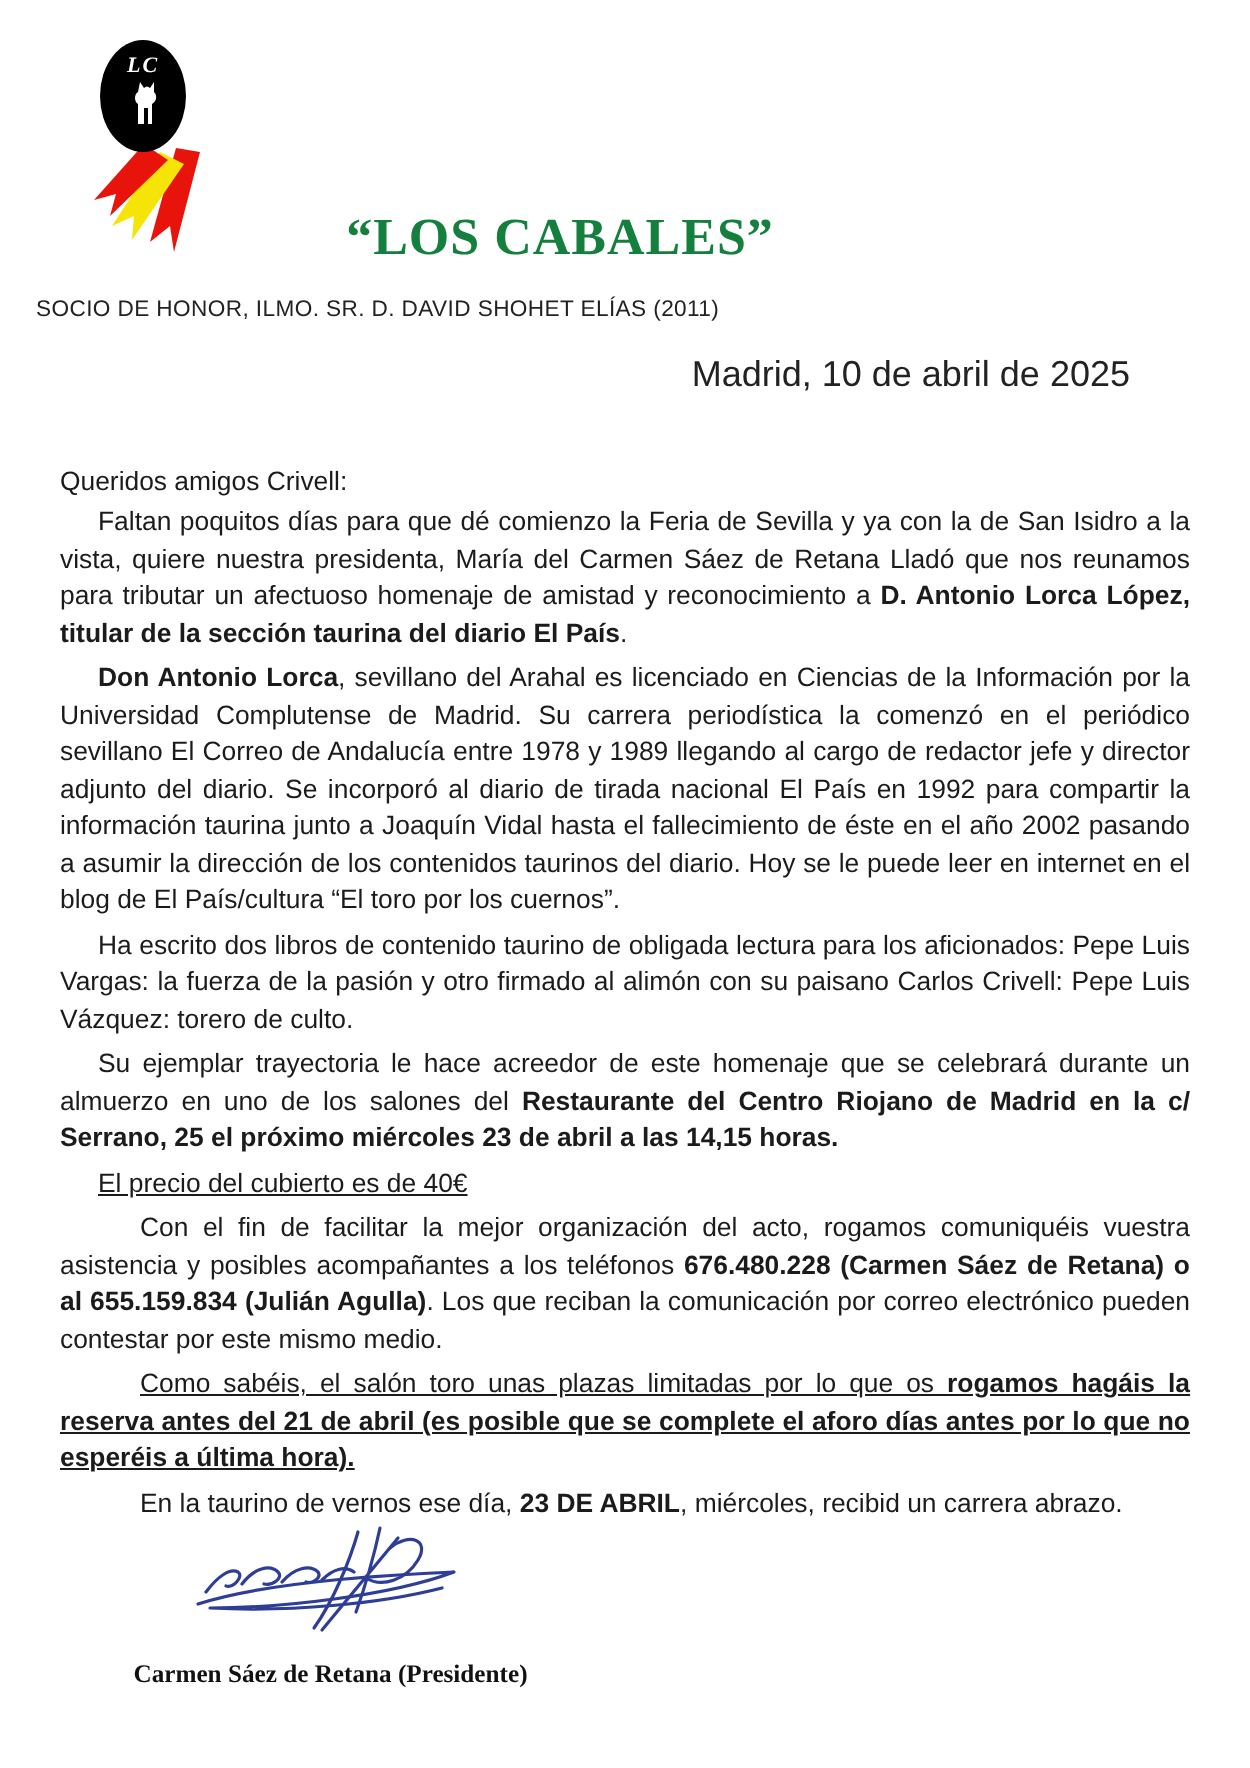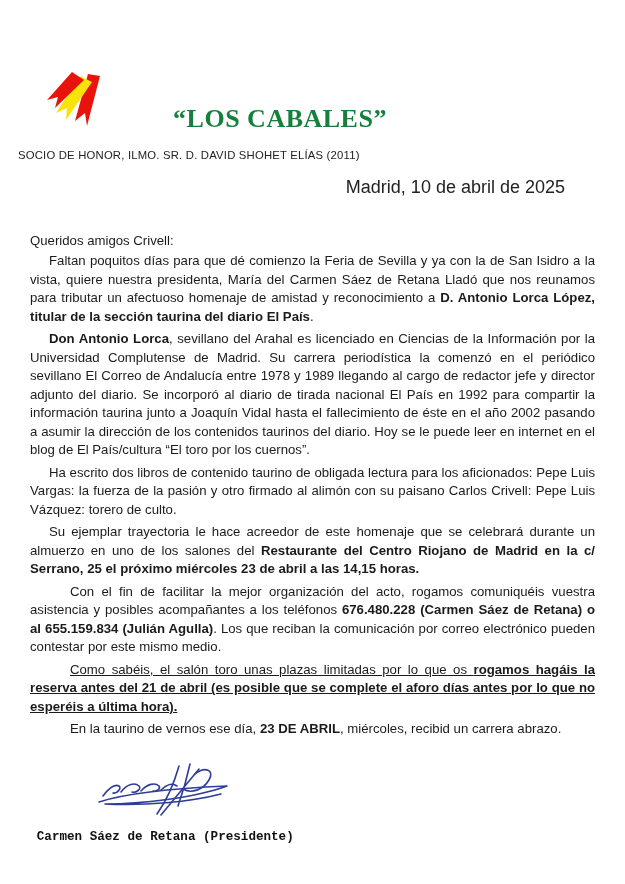--- a/index.html
+++ b/index.html
@@ -40,47 +40,54 @@
   .b{font-weight:bold;}
   .u{text-decoration:underline;}
   
   .sigrow{position:absolute;left:0;top:762px;width:625px;display:flex;}
   .sigcol{width:50%;display:flex;flex-direction:column;align-items:center;}
   .sigcol.left{padding-left:18px;box-sizing:border-box;}
   .sigcol.right{padding-right:20px;box-sizing:border-box;}
   .sigink{stroke:var(--signature-ink,#2e3e96);fill:none;stroke-width:1.6;
           stroke-linecap:round;stroke-linejoin:round;}
   .signame{
-    margin-top:12px;font-family:Liberation Mono, monospace;font-weight:bold;
+    margin-top:12px;font-family:Liberation Serif, serif;font-weight:bold;
     font-size:12.6px;color:#111;white-space:nowrap;
   }
 </style>
 </head>
 <body>
 
 <div class="page">
 
   <div class="logo">
     <svg class="ribbons" width="70" height="75" viewBox="0 0 70 75" aria-hidden="true">
       <polygon class="ribbon-red" points="48,14 60,16 47,66 45,53 35,61"></polygon>
       <polygon class="ribbon-yellow" points="40,16 52,22 26,60 27,48 16,53"></polygon>
       <polygon class="ribbon-red" points="32,12 44,20 15,48 18,37 7,40"></polygon>
     </svg>
+    <div class="oval">
+      <span class="lc">LC</span>
+      <svg class="bull" width="16" height="24" viewBox="0 0 16 24" aria-hidden="true">
+        <path fill="#ffffff" d="M5,23 L5,13 C3,12 3,8 5,7 L6,2 L8,5 C9,4 10,4 11,5 L13,2 L13,7 C15,9 14,12 12,13 L12,23 L10,23 L10,15 L8,15 L8,23 Z"></path>
+      </svg>
+    </div>
   </div>
 
   <div class="title">“LOS CABALES”</div>
   <div class="honor">SOCIO DE HONOR, ILMO. SR. D. DAVID SHOHET ELÍAS (2011)</div>
   <div class="dateline">Madrid, 10 de abril de 2025</div>
 
   <div class="salutation">Queridos amigos Crivell:</div>
   <div class="body" id="letter-body">
       <p class="para indent-normal"><span>Faltan poquitos días para que dé comienzo la Feria de Sevilla y ya con la de San Isidro a la vista, quiere nuestra presidenta, María del Carmen Sáez de Retana Lladó que nos reunamos para tributar un afectuoso homenaje de amistad y reconocimiento a </span><span class="b">D. Antonio Lorca López, titular de la sección taurina del diario El País</span><span>.</span></p>
       <p class="para indent-normal"><span class="b">Don Antonio Lorca</span><span>, sevillano del Arahal es licenciado en Ciencias de la Información por la Universidad Complutense de Madrid. Su carrera periodística la comenzó en el periódico sevillano El Correo de Andalucía entre 1978 y 1989 llegando al cargo de redactor jefe y director adjunto del diario. Se incorporó al diario de tirada nacional El País en 1992 para compartir la información taurina junto a Joaquín Vidal hasta el fallecimiento de éste en el año 2002 pasando a asumir la dirección de los contenidos taurinos del diario. Hoy se le puede leer en internet en el blog de El País/cultura “El toro por los cuernos”.</span></p>
       <p class="para indent-normal"><span>Ha escrito dos libros de contenido taurino de obligada lectura para los aficionados: Pepe Luis Vargas: la fuerza de la pasión y otro firmado al alimón con su paisano Carlos Crivell: Pepe Luis Vázquez: torero de culto.</span></p>
       <p class="para indent-normal"><span>Su ejemplar trayectoria le hace acreedor de este homenaje que se celebrará durante un almuerzo en uno de los salones del </span><span class="b">Restaurante del Centro Riojano de Madrid en la c/ Serrano, 25 el próximo miércoles 23 de abril a las 14,15 horas.</span></p>
+      <p class="para indent-normal"><span class="u">El precio del cubierto es de 40€</span></p>
       <p class="para indent-large"><span>Con el fin de facilitar la mejor organización del acto, rogamos comuniquéis vuestra asistencia y posibles acompañantes a los teléfonos </span><span class="b">676.480.228 (Carmen Sáez de Retana) o al 655.159.834 (Julián Agulla)</span><span>. Los que reciban la comunicación por correo electrónico pueden contestar por este mismo medio.</span></p>
       <p class="para indent-large"><span class="u">Como sabéis, el salón toro unas plazas limitadas por lo que os </span><span class="b u">rogamos hagáis la reserva antes del 21 de abril (es posible que se complete el aforo días antes por lo que no esperéis a última hora).</span></p>
       <p class="para indent-large"><span>En la taurino de vernos ese día, </span><span class="b">23 DE ABRIL</span><span>, miércoles, recibid un carrera abrazo.</span></p>
     </div>
 
   <div class="sigrow">
     <div class="sigcol left">
       <svg width="140" height="56" viewBox="0 0 140 56" aria-hidden="true">
         <path class="sigink" d="M8,34 C14,26 20,22 24,24 C27,26 22,32 18,31 M26,30 C32,22 40,20 44,24 C47,27 41,31 37,30 M46,29 C52,22 60,20 64,24 C66,27 61,30 58,29 M66,28 C72,22 78,21 82,24"></path>
         <path class="sigink" d="M84,4 C80,18 72,38 62,52 M95,2 C92,16 88,30 83,44 M104,7 L66,53"></path>

